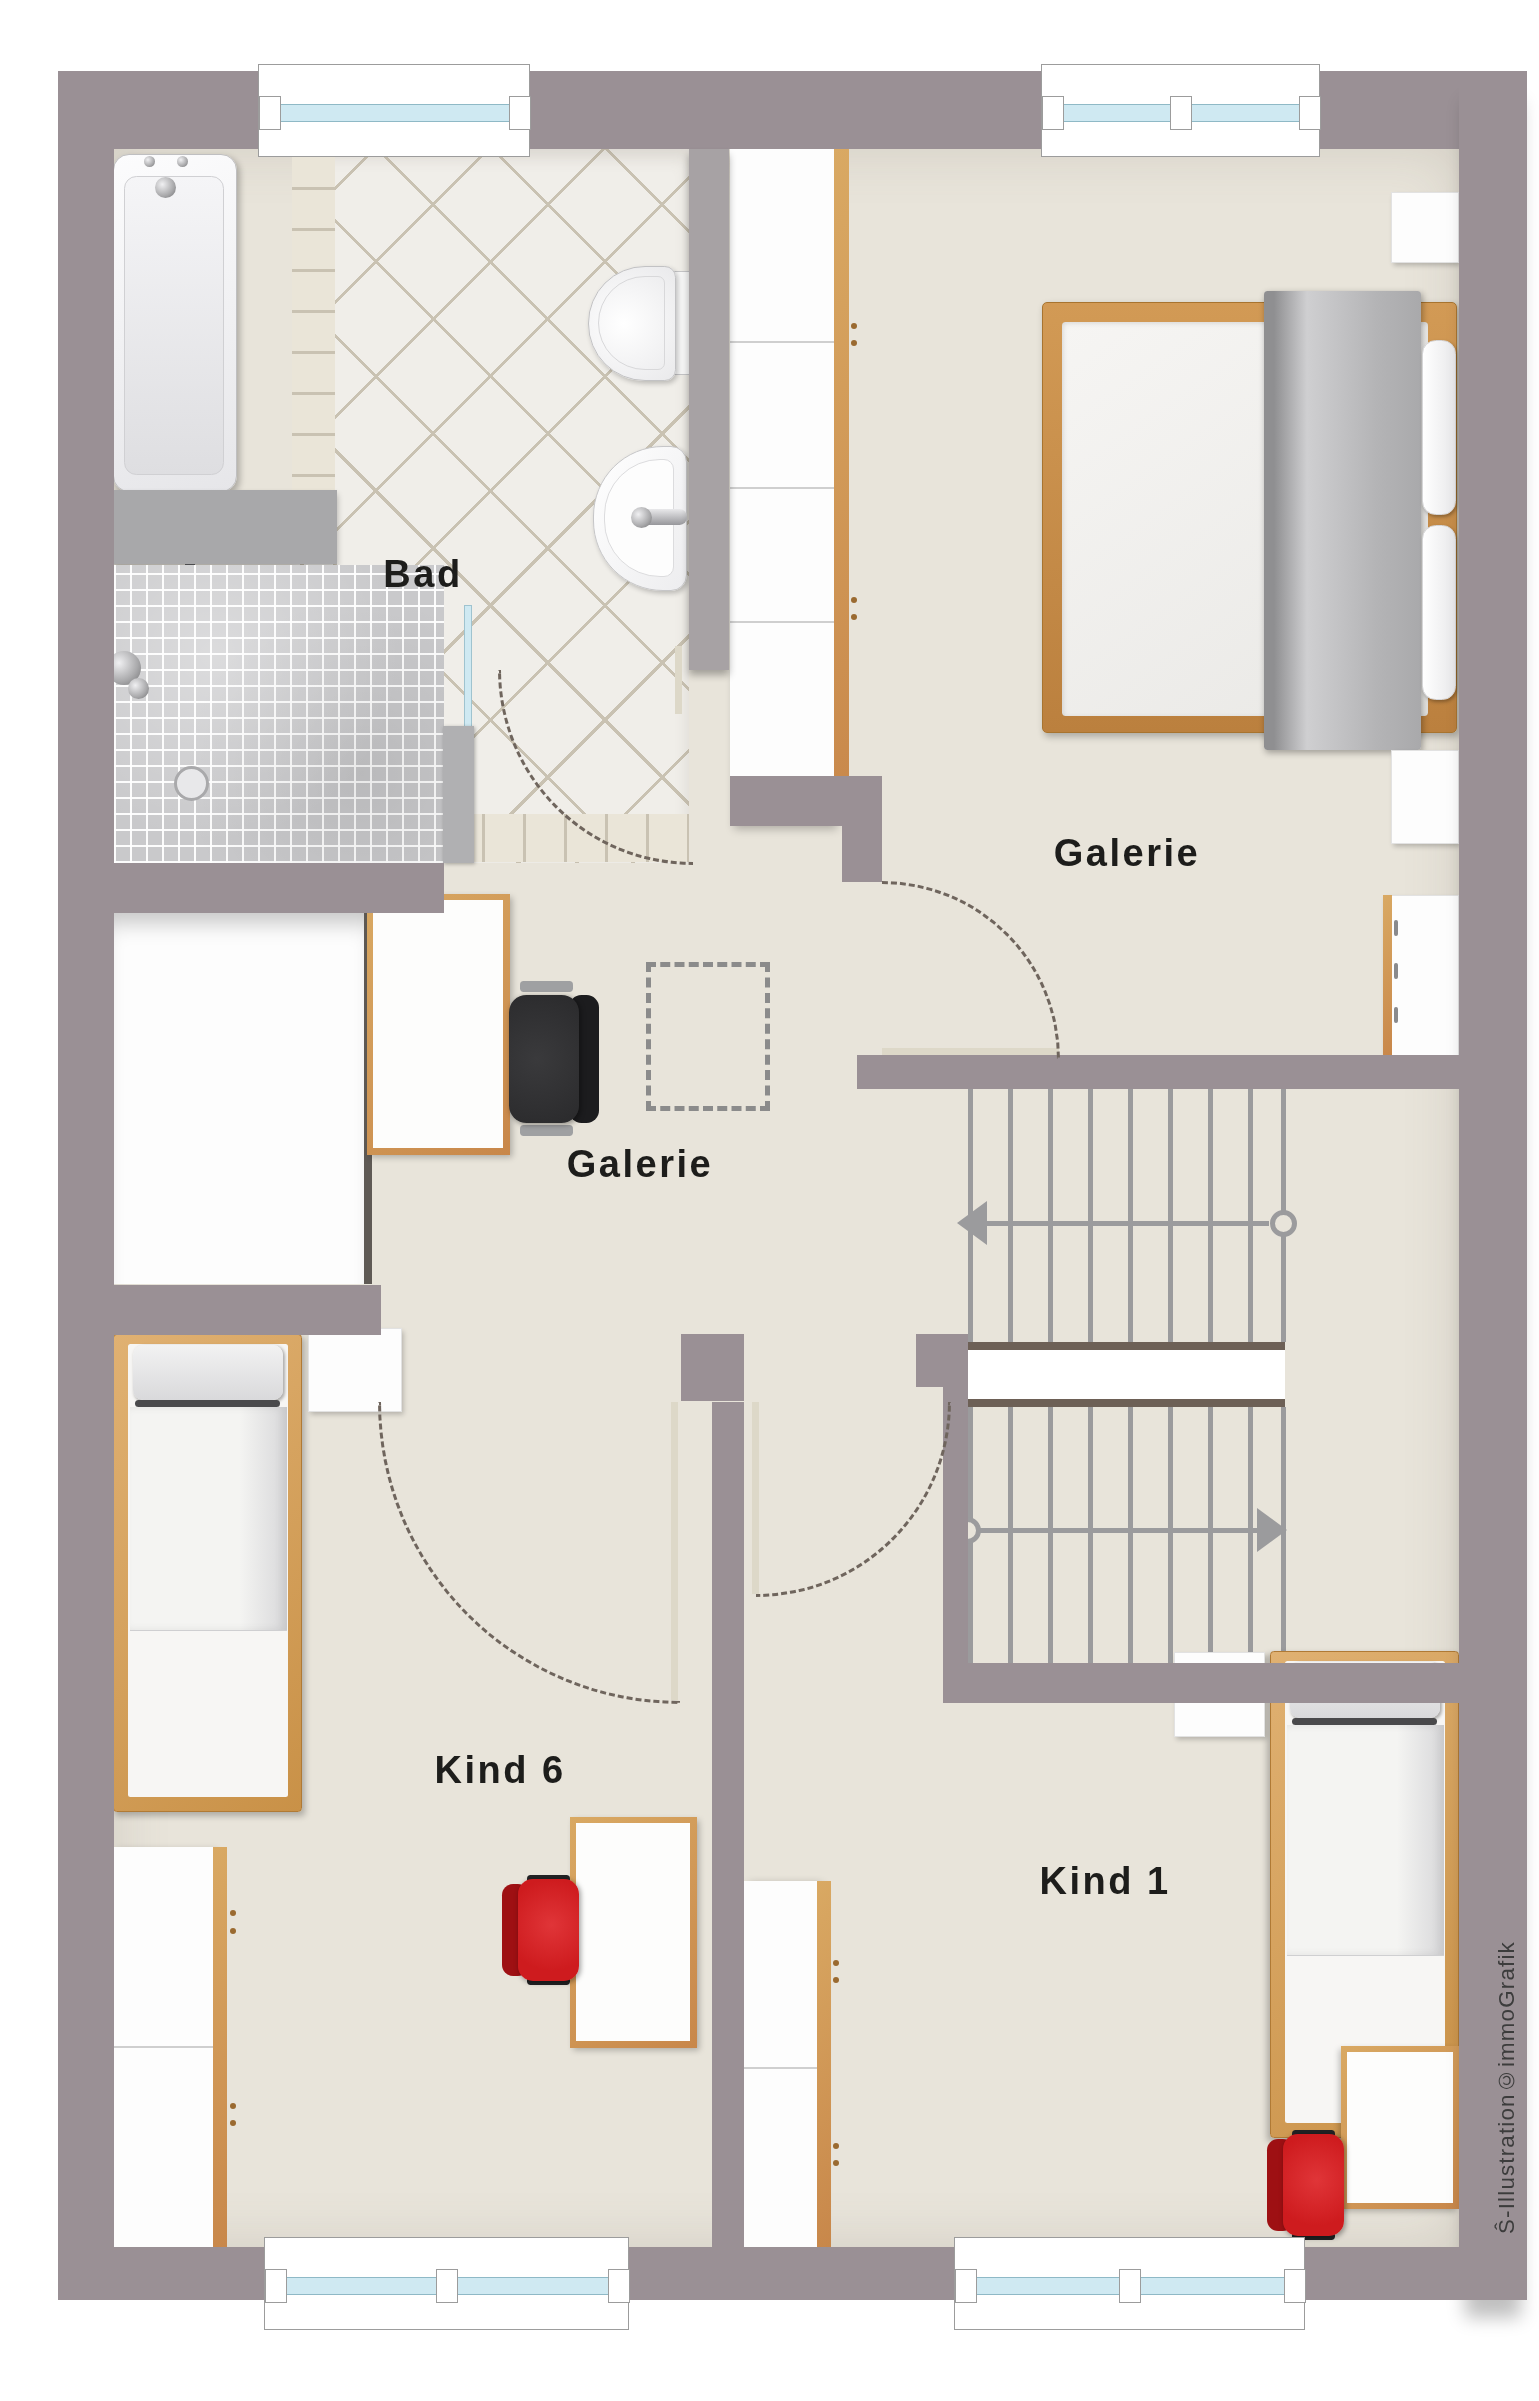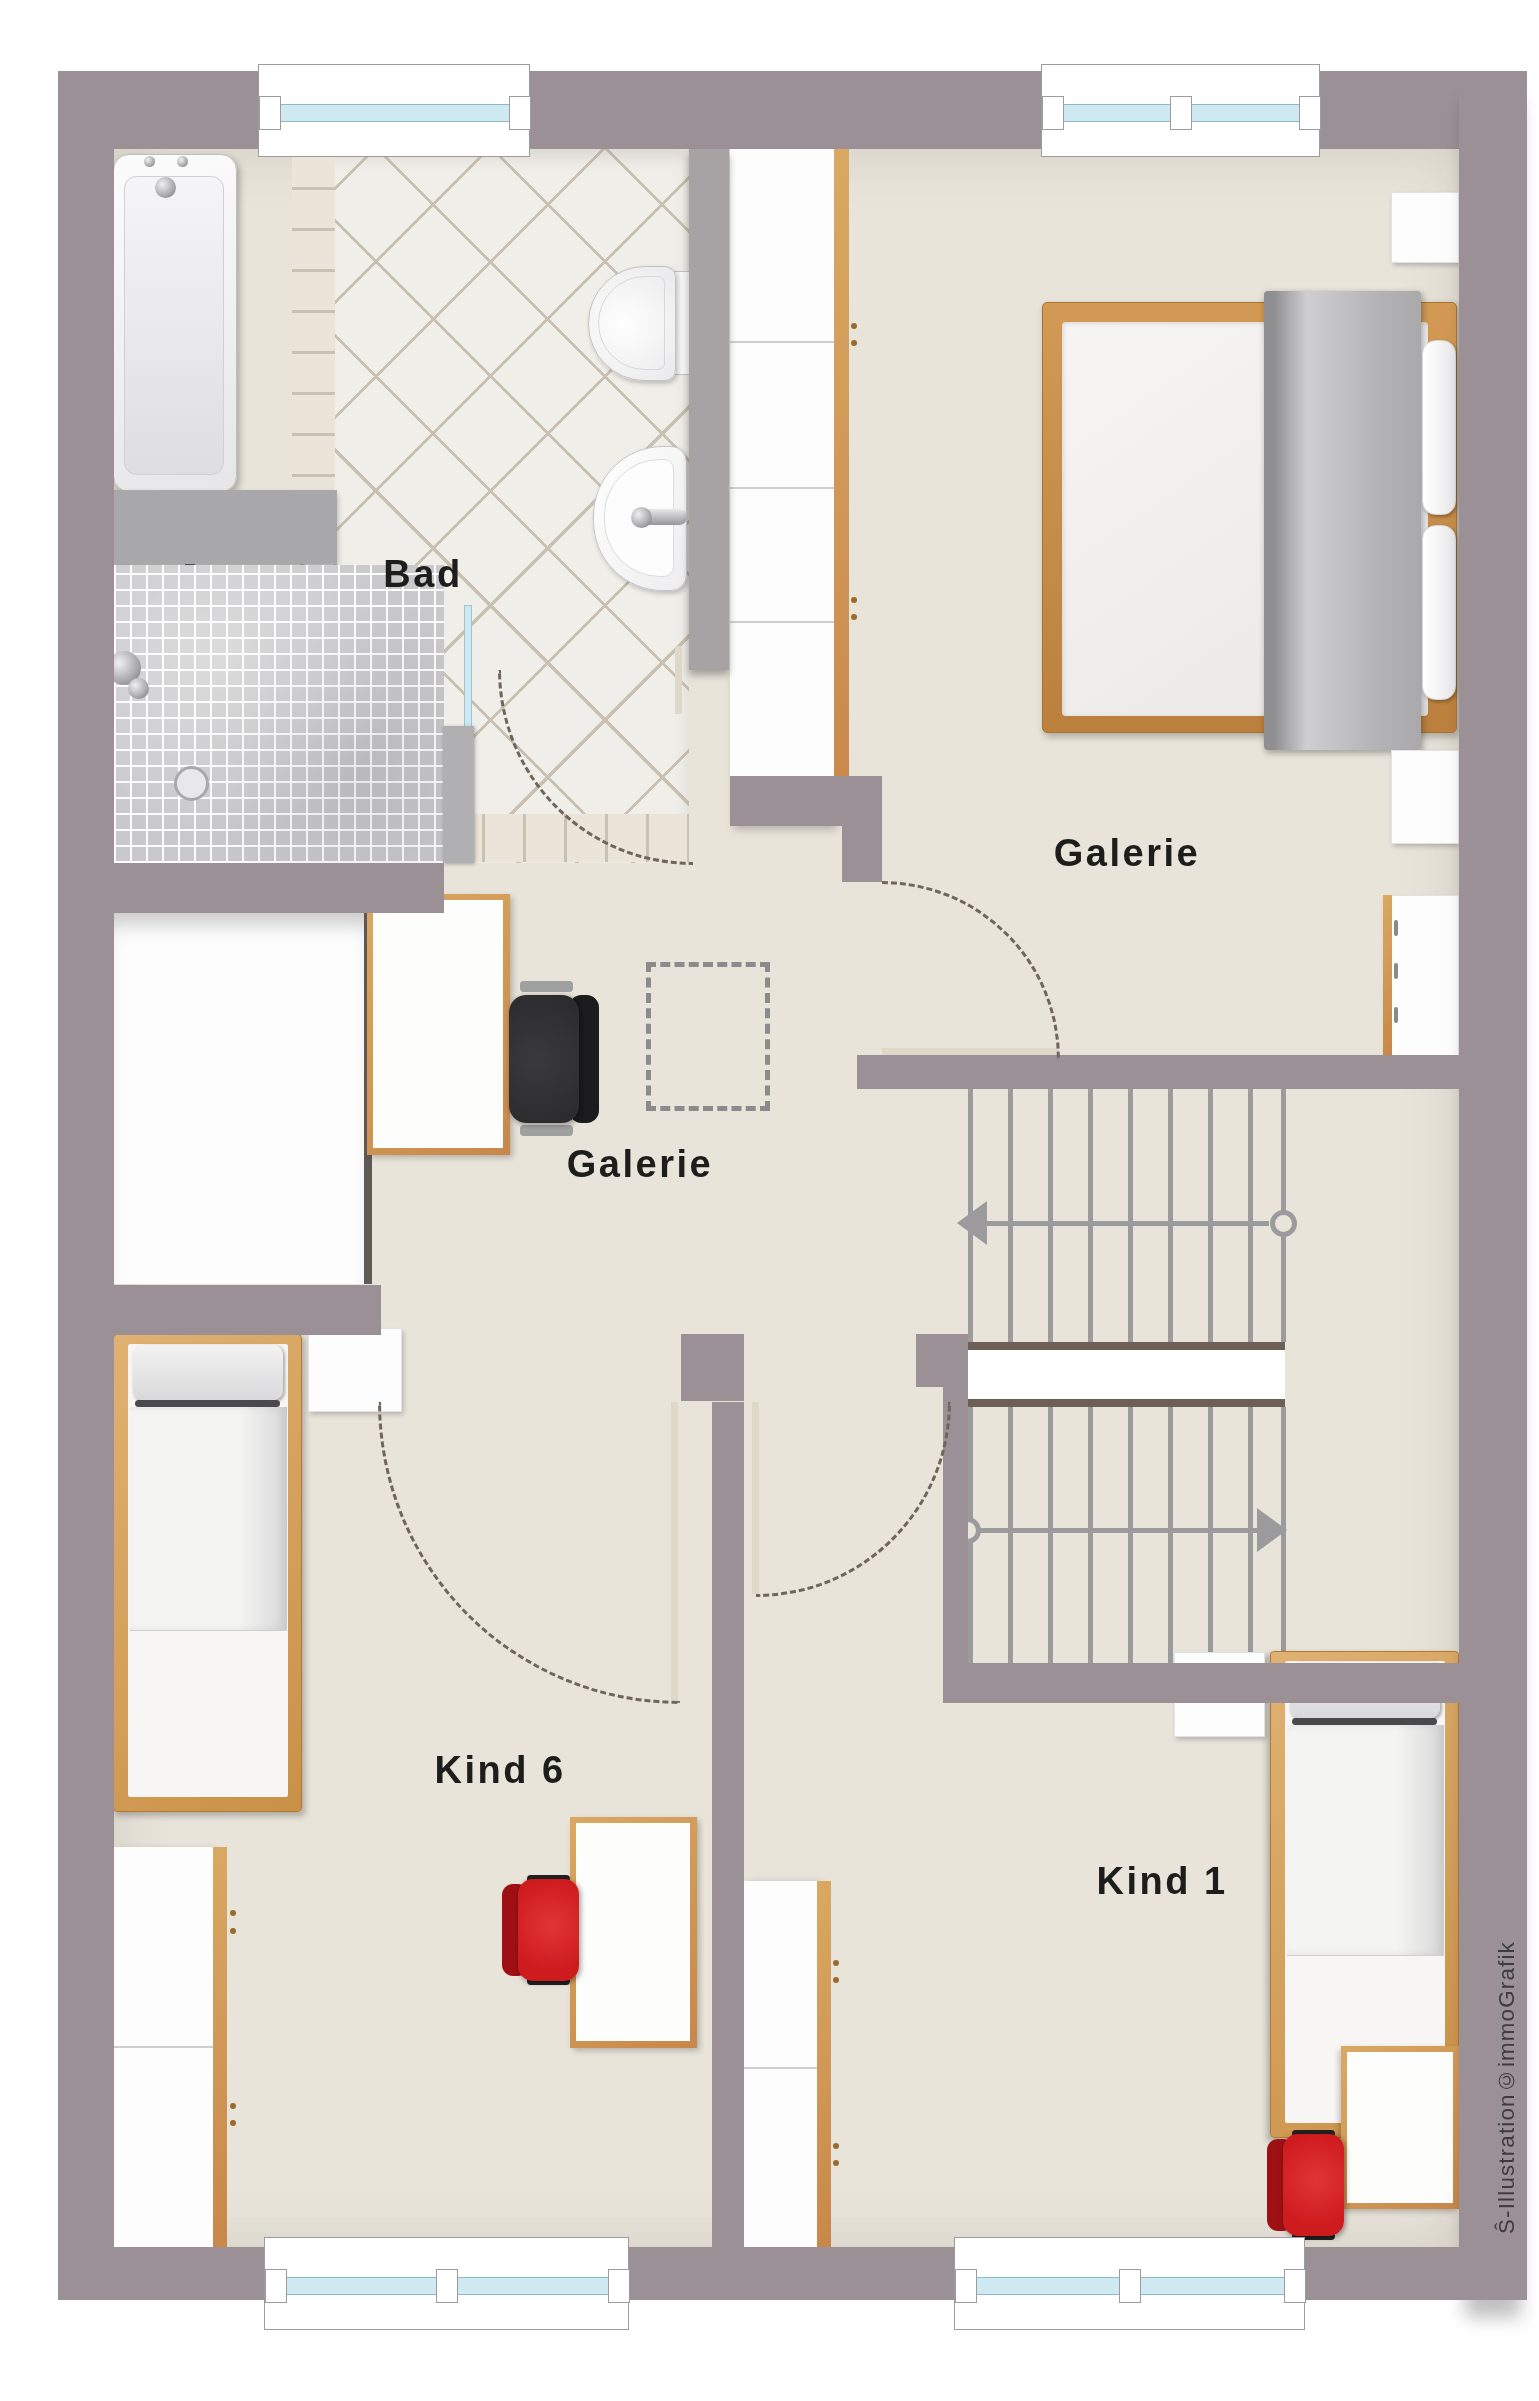--- a/index.html
+++ b/index.html
@@ -253,18 +253,18 @@
     <div class="glass" style="left:11.2px;width:329px;"></div>
     <div class="mull" style="left:0;"></div>
     <div class="mull" style="left:164px;"></div>
     <div class="mull" style="left:329px;"></div>
   </div>
 
   <div class="room-label" style="left:407px;top:574px;">Bad</div>
   <div class="room-label" style="left:1111px;top:853px;">Galerie</div>
   <div class="room-label" style="left:624px;top:1164px;">Galerie</div>
   <div class="room-label" style="left:484px;top:1770px;">Kind 6</div>
-  <div class="room-label" style="left:1146px;top:1881px;">Kind 1</div>
+  <div class="room-label" style="left:1089px;top:1881px;">Kind 1</div>
 
   <div class="credit" style="left:1478px;top:1924px;height:310px;width:32px;">Ŝ-Illustration©immoGrafik</div>
 
 </div>
 
 
 </body></html>

